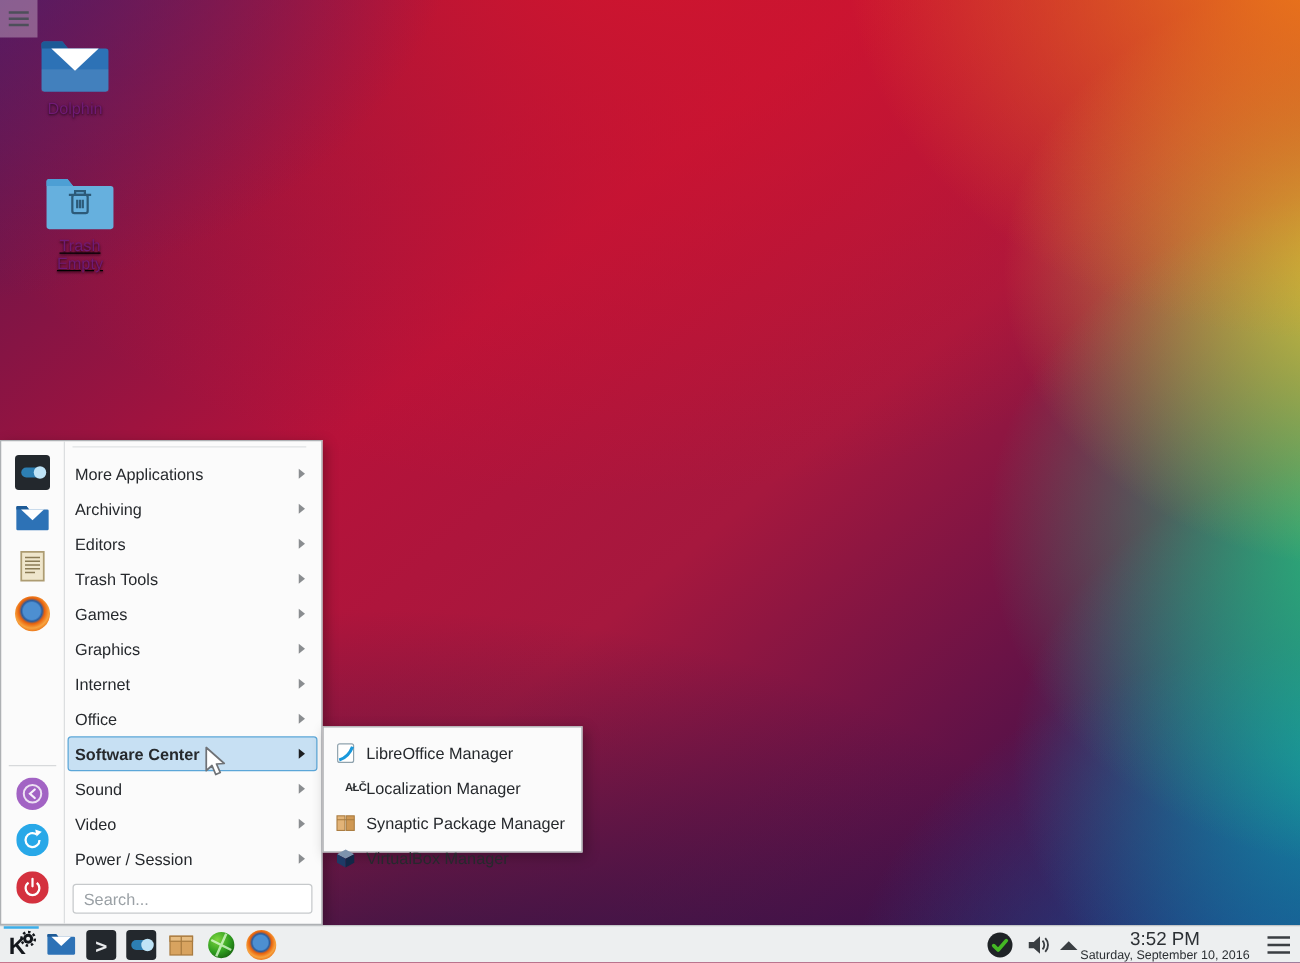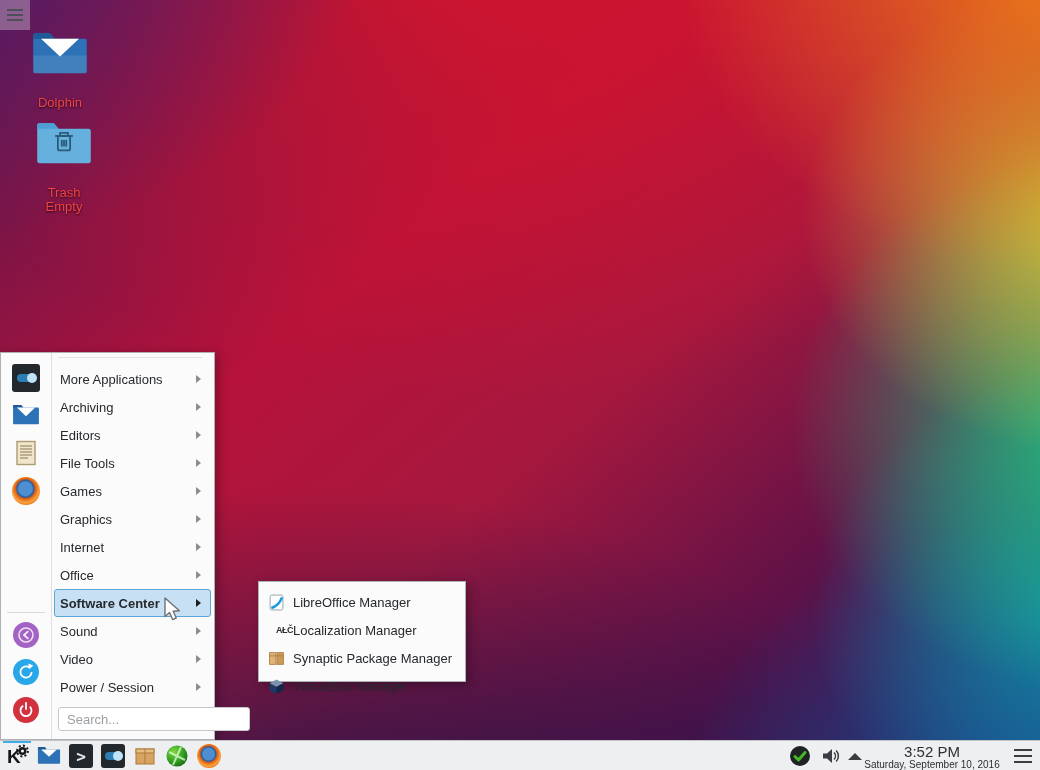--- a/index.html
+++ b/index.html
@@ -34,27 +34,27 @@
   .burger-lines, .burger-lines::before, .burger-lines::after{
     display:block;content:"";width:16px;height:2px;background:#4d4f5a;position:relative;
   }
   .burger-lines::before{position:absolute;top:-5px;}
   .burger-lines::after{position:absolute;top:5px;}
 
   
   .desk-icon{position:absolute;width:84px;text-align:center;cursor:pointer;}
   .desk-icon .glyph{margin:0 auto;display:block;}
   .desk-icon .lbl{
-    margin-top:20px;color:#ef4444;font-size:13px;line-height:14px;
+    margin-top:4px;color:#701a75;font-size:13px;line-height:14px;
     text-shadow:0 1px 2px rgba(0,0,0,.75);
   }
 
   
   .launcher{
-    position:absolute;left:0;top:352px;width:215px;height:388px;
+    position:absolute;left:0;top:352px;width:258px;height:388px;
     background:#fbfbfb;border:1px solid #aeb1b4;box-sizing:border-box;
     box-shadow:3px 3px 10px rgba(0,0,0,.30);
   }
   .fav-col{
     position:absolute;left:0;top:0;bottom:0;width:50px;
     border-right:1px solid #dcdee0;
   }
   .fav{position:absolute;left:11px;width:28px;height:28px;cursor:pointer;}
   .fav-divider{position:absolute;left:6px;width:38px;height:1px;background:#d7d9db;}
   .session-btn{position:absolute;left:12px;width:26px;height:26px;cursor:pointer;}
@@ -137,21 +137,21 @@
 <div class="desk-icon" style="left:18px;top:26px;">
   <svg class="glyph" width="58" height="50" viewBox="0 0 52 44">
     <path d="M2 8 a2 2 0 0 1 2-2 h13 l4 5 h27 a2 2 0 0 1 2 2 v27 a2 2 0 0 1-2 2 H4 a2 2 0 0 1-2-2 z" fill="#2d72b6"></path>
     <path d="M2 8 a2 2 0 0 1 2-2 h13 l4 5 H2 z" fill="#1d5a96"></path>
     <rect x="2" y="26" width="48" height="16" fill="rgba(255,255,255,0.10)"></rect>
     <path d="M9 11 h34 L26 27 Z" fill="#ffffff"></path>
   </svg>
   <div class="lbl">Dolphin</div>
 </div>
 
-<div class="desk-icon" style="left:22px;top:116px;">
+<div class="desk-icon" style="left:22px;top:136px;text-decoration:underline;">
   <svg class="glyph" width="58" height="50" viewBox="0 0 52 44">
     <path d="M2 8 a2 2 0 0 1 2-2 h13 l4 5 h27 a2 2 0 0 1 2 2 v27 a2 2 0 0 1-2 2 H4 a2 2 0 0 1-2-2 z" fill="#66b0de"></path>
     <path d="M2 8 a2 2 0 0 1 2-2 h13 l4 5 H2 z" fill="#4d9fd4"></path>
     <g stroke="#2c5a78" stroke-width="1.6" fill="none">
       <path d="M22.5 17 v-2.2 h7 v2.2"></path>
       <line x1="18" y1="17.5" x2="34" y2="17.5"></line>
       <rect x="20.5" y="17.5" width="11" height="13" rx="1.5"></rect>
       <line x1="24" y1="21" x2="24" y2="27"></line>
       <line x1="26" y1="21" x2="26" y2="27"></line>
       <line x1="28" y1="21" x2="28" y2="27"></line>
@@ -224,21 +224,21 @@
       </div>
       <div class="menu-item">
         <span class="lab">Archiving</span>
           <span class="tri"></span>
       </div>
       <div class="menu-item">
         <span class="lab">Editors</span>
           <span class="tri"></span>
       </div>
       <div class="menu-item">
-        <span class="lab">File Tools</span>
+        <span class="lab">Trash Tools</span>
           <span class="tri"></span>
       </div>
       <div class="menu-item">
         <span class="lab">Games</span>
           <span class="tri"></span>
       </div>
       <div class="menu-item">
         <span class="lab">Graphics</span>
           <span class="tri"></span>
       </div>

